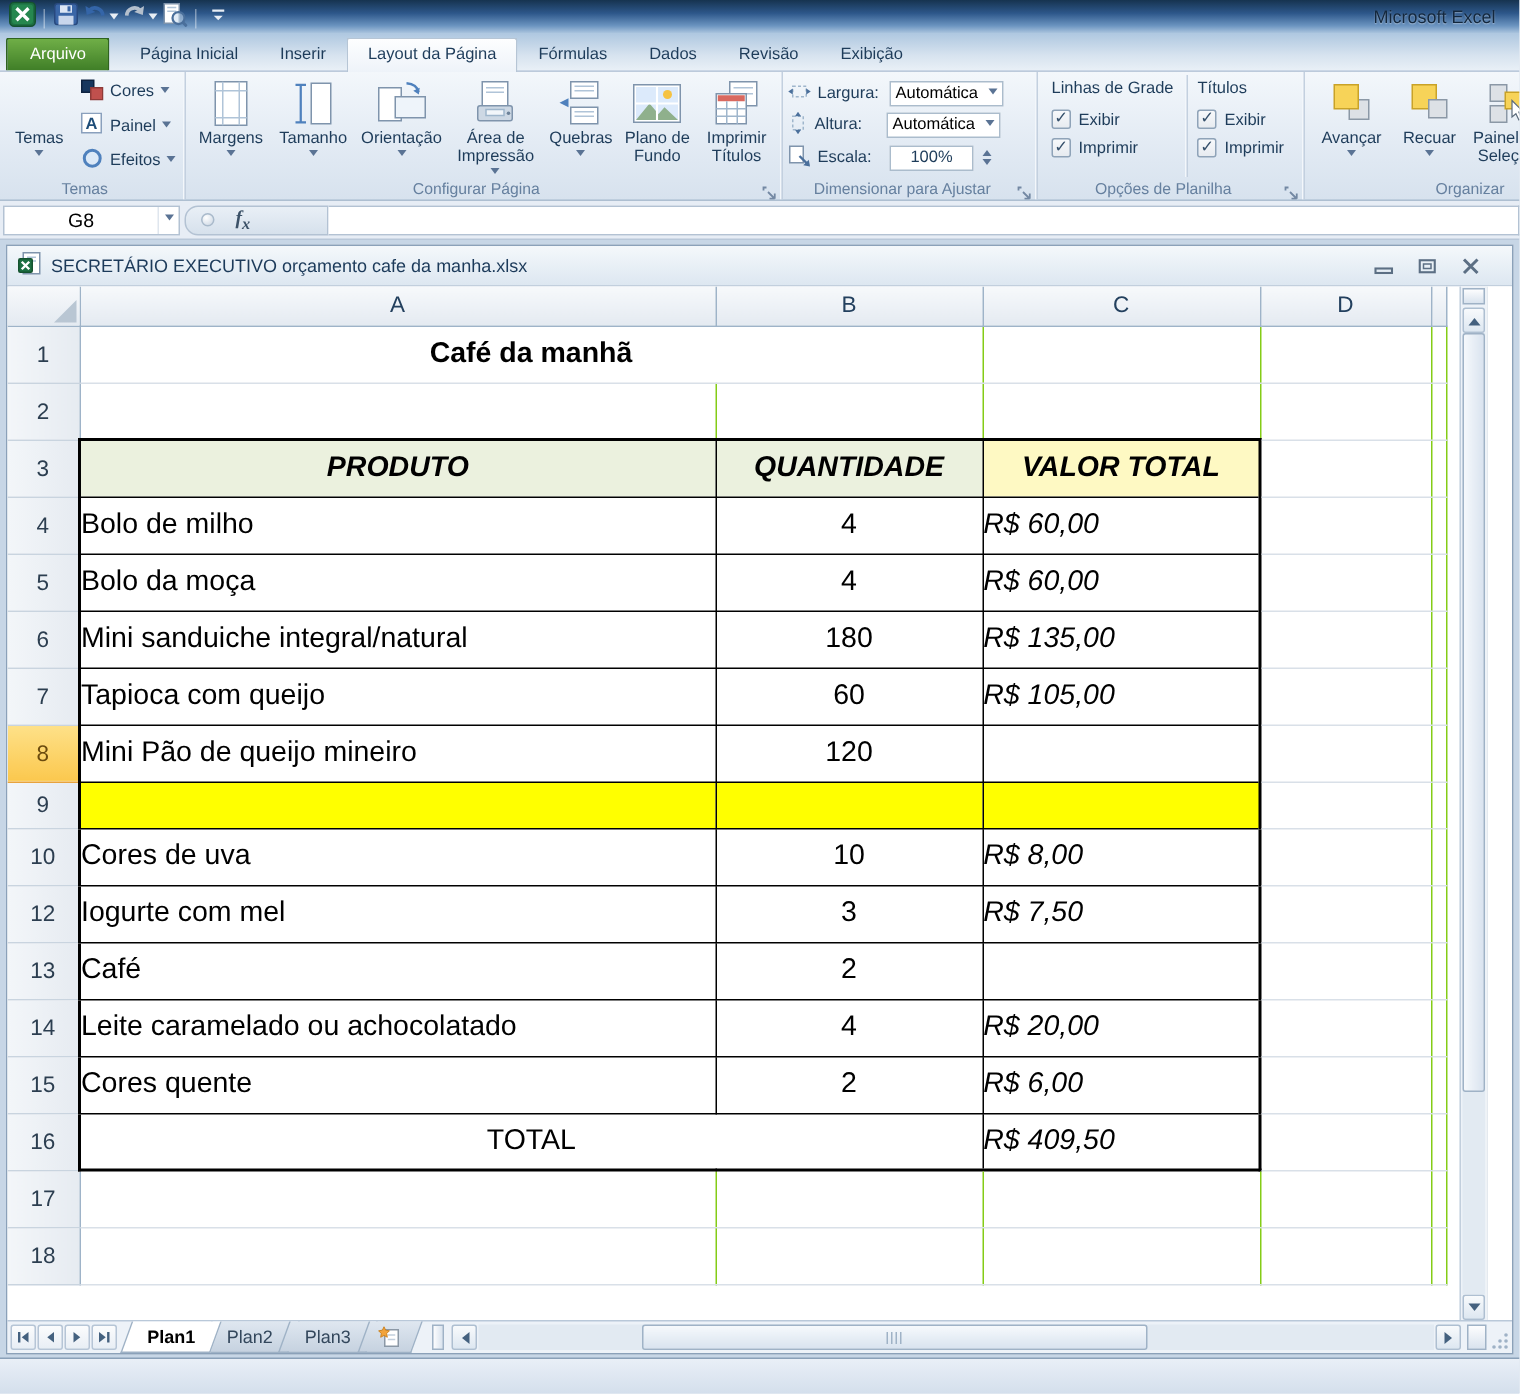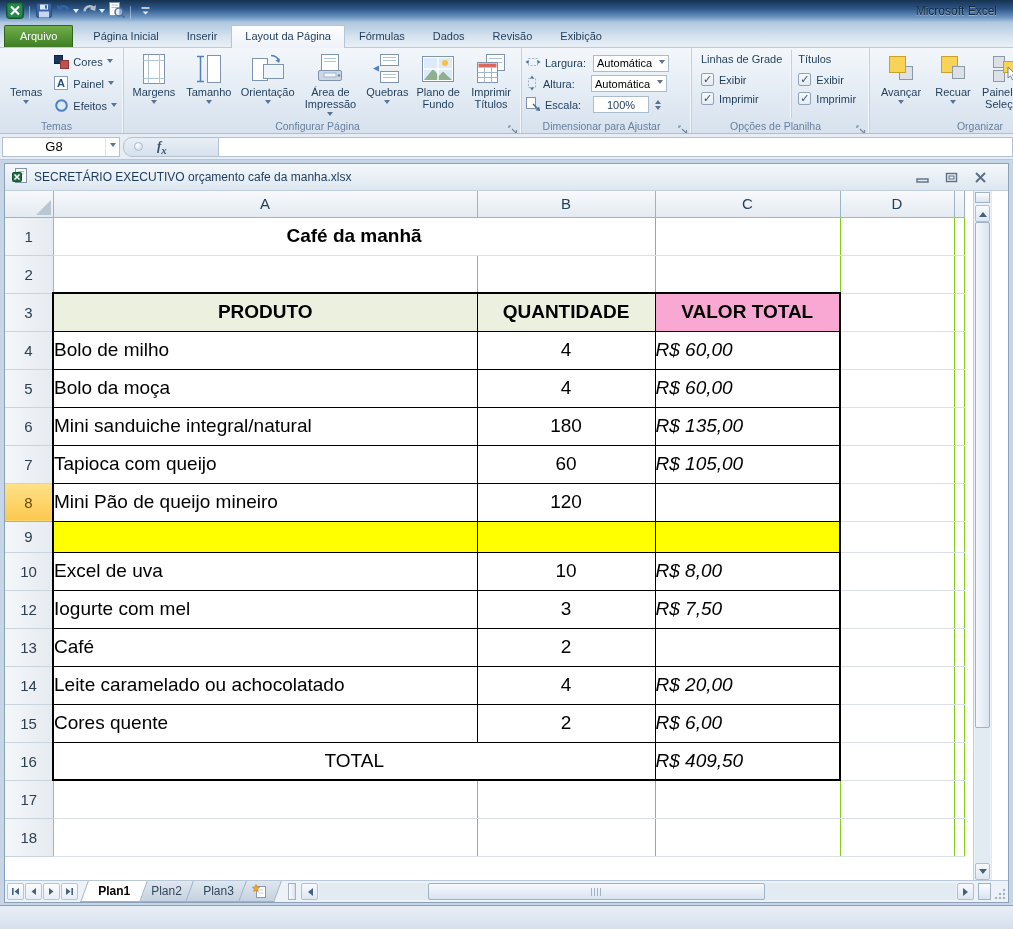--- a/index.html
+++ b/index.html
@@ -88,21 +88,21 @@
     border-bottom:1px solid #9eb3c8; font-size:15px; font-weight:normal; color:#23405e; text-align:center; }
   .corner { position:relative; }
   .corner::after { content:''; position:absolute; right:2px; bottom:2px; width:0; height:0;
     border-left:15px solid transparent; border-bottom:15px solid #b9c6d3; }
   .rowhdr { background:linear-gradient(90deg,#f3f6f9,#e6ebf1); border-right:1px solid #9eb3c8;
     border-bottom:1px solid #c9d4df; font-size:15px; font-weight:normal; color:#2c3e50; text-align:center; vertical-align:middle; }
   .rowhdr.sel { background:linear-gradient(#fee189,#fbc84e); color:#6b4b0e; border-right:1px solid #e8a33d; border-bottom:1px solid #e8a33d; }
   .rowhdr.clip { vertical-align:top; line-height:30px; }
   td.gl { border-right:1px solid #84cc16; border-bottom:1px solid #d9e0e8; }
   td.blk { border:1px solid #000; }
-  td.bt { border-top-width:2px; } td.bb { border-bottom-width:2px; }
+  td.bt { border-top-width:2px;font-style:italic; } td.bb { border-bottom-width:2px; }
   td.bl { border-left-width:2px; } td.br { border-right-width:2px; }
   td.cell { font-size:19px; color:#000; }
   td.ta-l { text-align:left; padding-left:6px; }
   td.ta-c { text-align:center; }
   td.ta-r { text-align:left; padding-right:5px;font-style:italic; }
   td.bold { font-weight:bold; }
 
   .vscroll { width:18px; flex:none; display:flex; flex-direction:column; background:#edf2f8; border-left:1px solid #c2cfdd; }
   .vs-split { height:11px; margin:1px 1px 2px; background:linear-gradient(#fdfdfe,#d9e3ee); border:1px solid #9fb2c6; }
   .sbtn { height:17px; margin:0 1px; background:linear-gradient(#f8fafc,#dde7f1); border:1px solid #aebfd1;
@@ -552,21 +552,21 @@
                   <td class="cell gl"></td>
                   <td class="cell gl"></td>
                   <td class="cell gl"></td>
                   <td class="cell gl"></td>
                   <td class="cell gl"></td>
                 </tr>
                 <tr style="height: 38px;">
                   <th class="rowhdr">3</th>
                   <td class="cell blk bt bl ta-c bold" style="background: rgb(235, 241, 222);">PRODUTO</td>
                   <td class="cell blk bt ta-c bold" style="background: rgb(235, 241, 222);">QUANTIDADE</td>
-                  <td class="cell blk bt br ta-c bold" style="background: #f9a8d4;">VALOR TOTAL</td>
+                  <td class="cell blk bt br ta-c bold" style="background: #fef9c3;">VALOR TOTAL</td>
                   <td class="cell gl"></td>
                   <td class="cell gl"></td>
                 </tr>
                 <tr style="height: 38px;">
                   <th class="rowhdr">4</th>
                   <td class="cell blk bl ta-l">Bolo de milho</td>
                   <td class="cell blk ta-c">4</td>
                   <td class="cell blk br ta-r">R$ 60,00</td>
                   <td class="cell gl"></td>
                   <td class="cell gl"></td>
@@ -606,21 +606,21 @@
                 <tr style="height: 22px;">
                   <th class="rowhdr clip">9</th>
                   <td class="cell blk bl" style="background: rgb(255, 255, 0);"></td>
                   <td class="cell blk" style="background: rgb(255, 255, 0);"></td>
                   <td class="cell blk br" style="background: rgb(255, 255, 0);"></td>
                   <td class="cell gl"></td>
                   <td class="cell gl"></td>
                 </tr>
                 <tr style="height: 38px;">
                   <th class="rowhdr">10</th>
-                  <td class="cell blk bl ta-l">Excel de uva</td>
+                  <td class="cell blk bl ta-l">Cores de uva</td>
                   <td class="cell blk ta-c">10</td>
                   <td class="cell blk br ta-r">R$ 8,00</td>
                   <td class="cell gl"></td>
                   <td class="cell gl"></td>
                 </tr>
                 <tr style="height: 38px;">
                   <th class="rowhdr">12</th>
                   <td class="cell blk bl ta-l">Iogurte com mel</td>
                   <td class="cell blk ta-c">3</td>
                   <td class="cell blk br ta-r">R$ 7,50</td>

